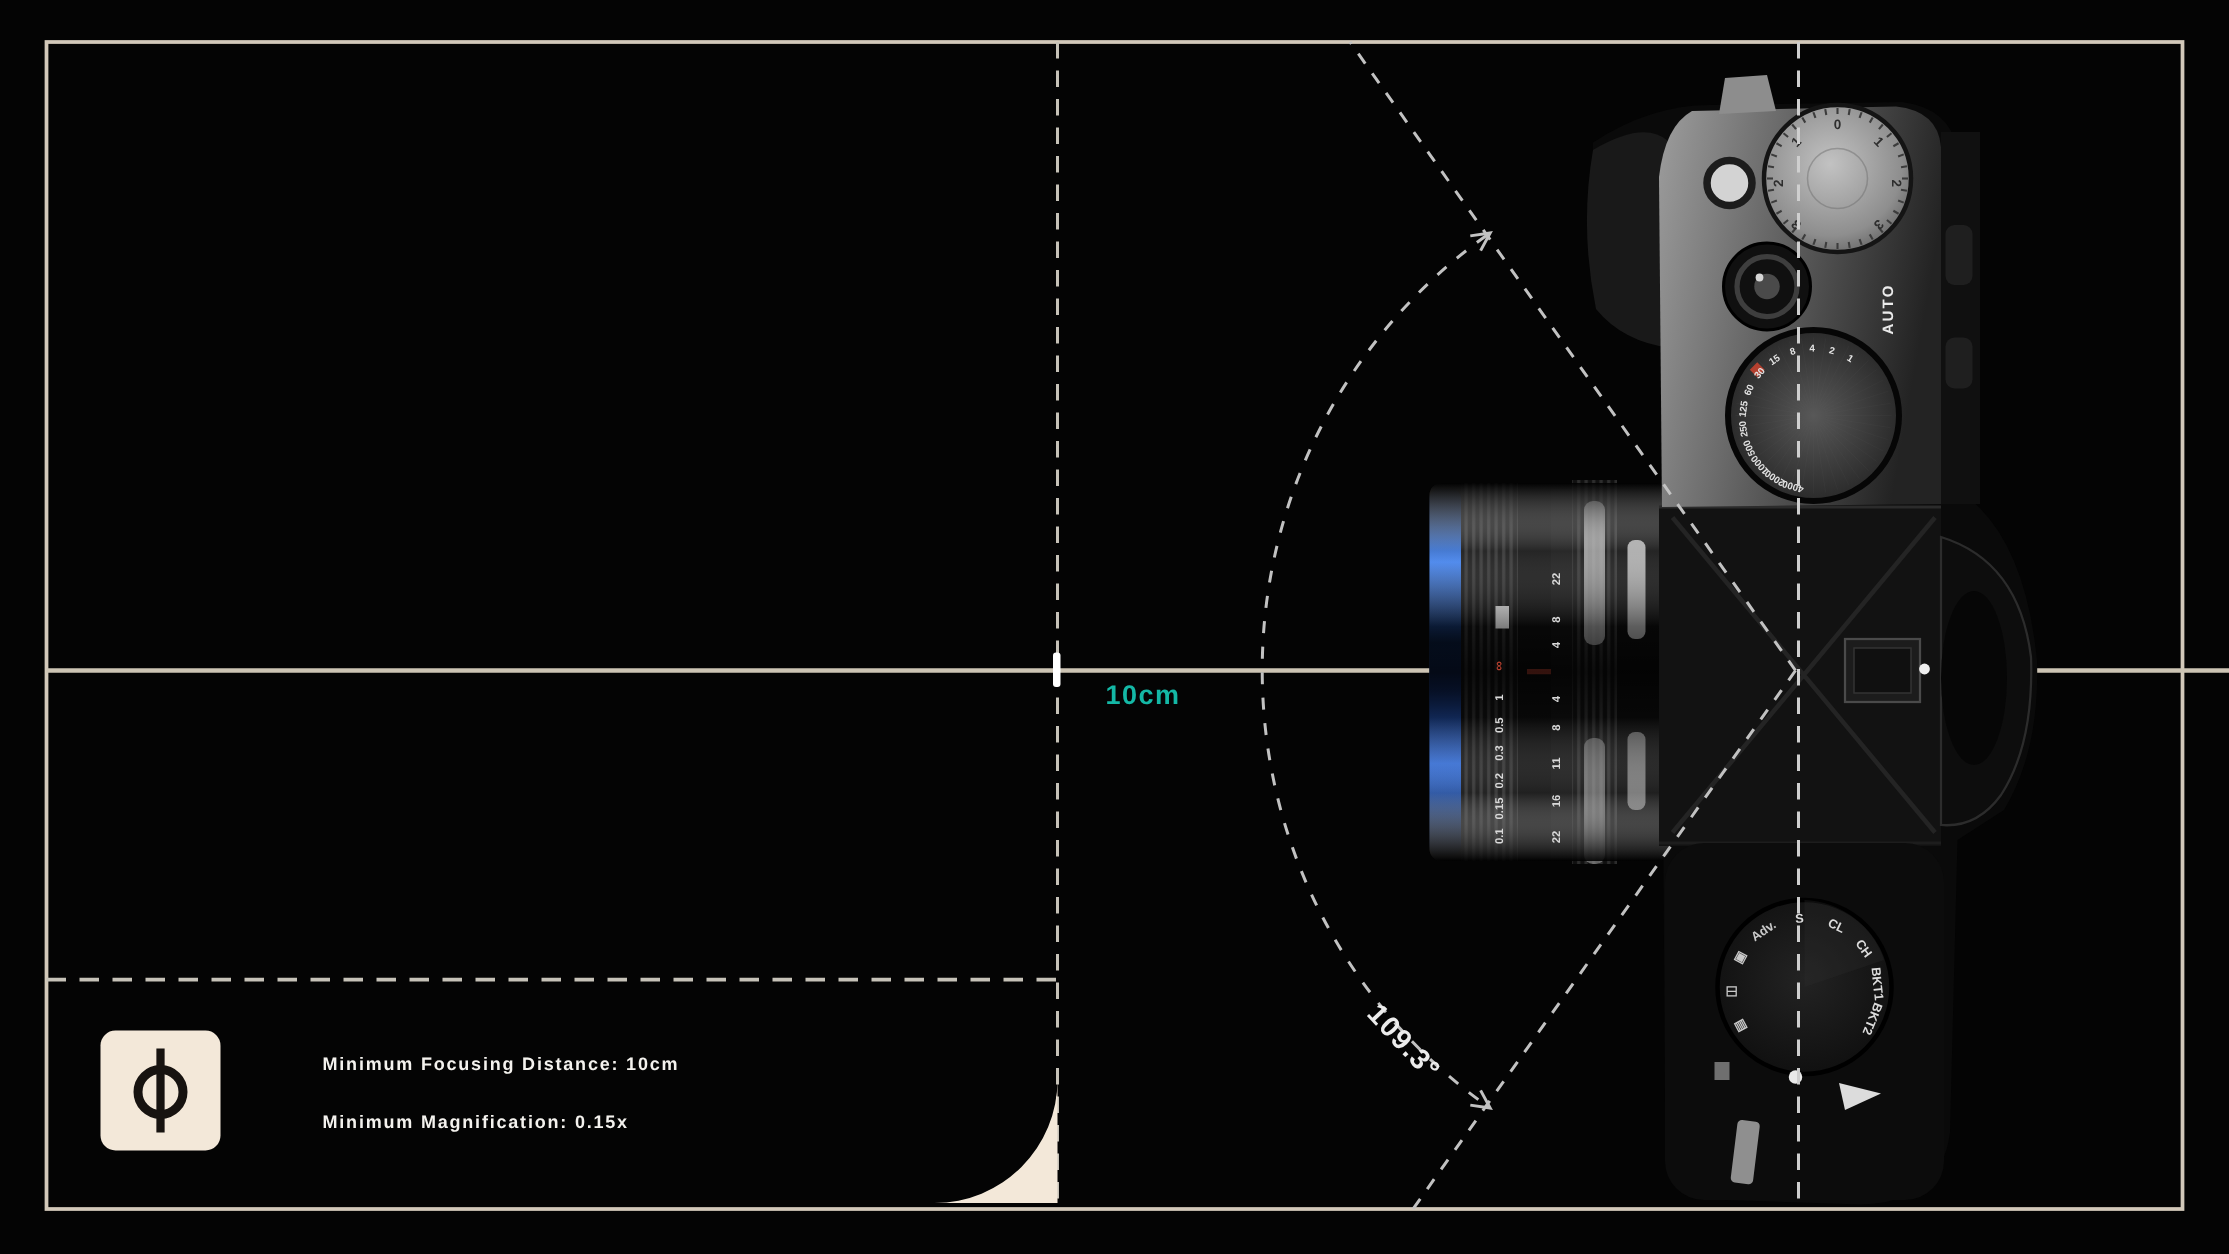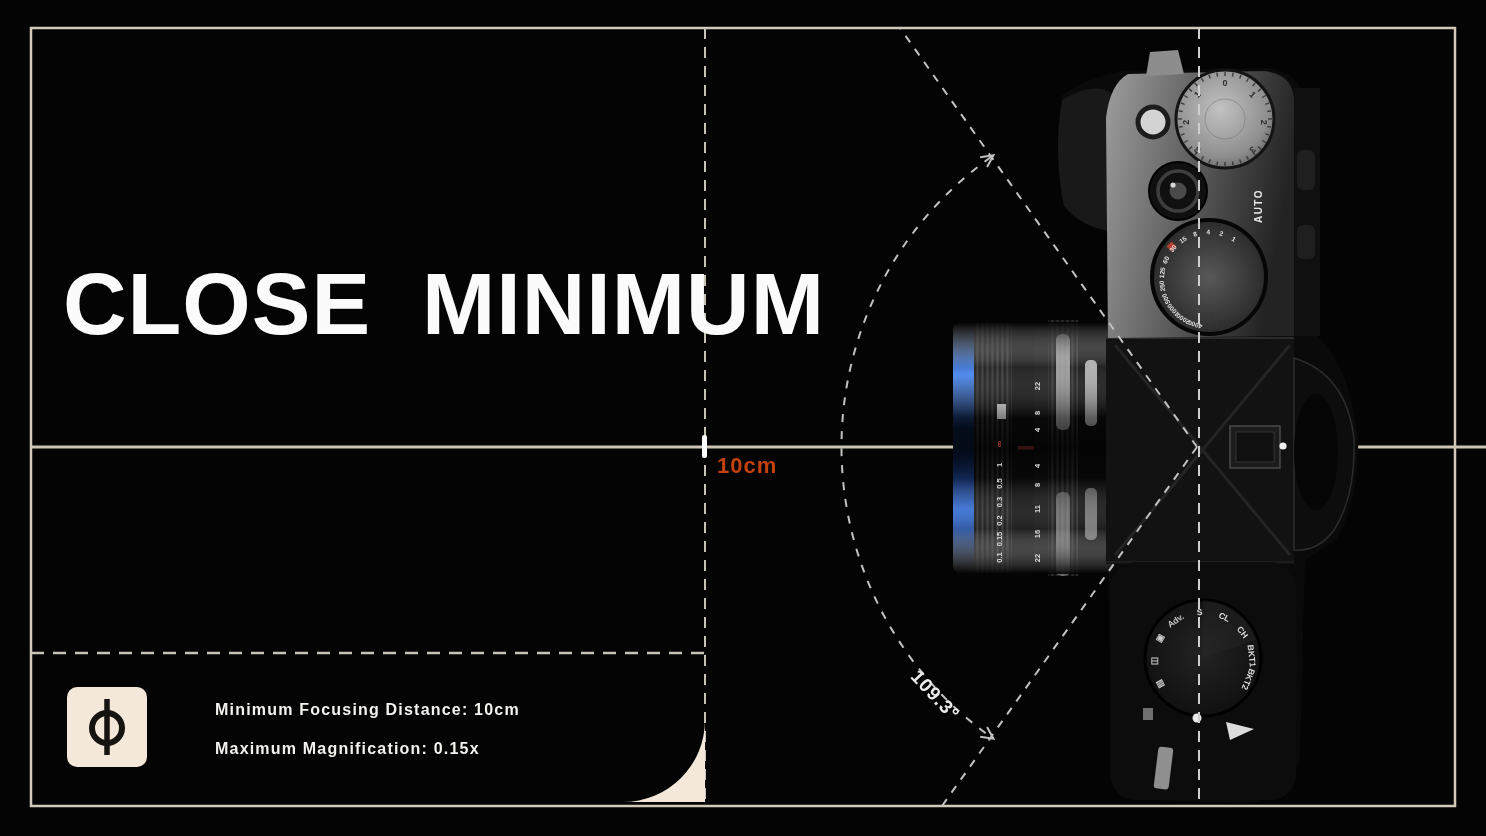--- a/index.html
+++ b/index.html
@@ -1,26 +1,26 @@
 <!DOCTYPE html>
 <html><head>
 <meta charset="utf-8">
 <style>
   html,body{margin:0;padding:0;background:#000;}
   .stage{position:relative;width:1486px;height:836px;background:#040404;overflow:hidden;
          font-family:"Liberation Sans",sans-serif;}
   .stage svg{position:absolute;left:0;top:0;}
   .title{position:absolute;left:63px;top:44px;color:#fbfbfb;font-weight:700;
          font-size:88px;line-height:104px;letter-spacing:1px;white-space:pre;}
-  .distance-label{position:absolute;left:717px;top:453px;color:#c2410c;font-weight:700;
-         font-size:22px;letter-spacing:1px;}
+  .distance-label{position:absolute;left:737px;top:453px;color:#14b8a6;font-weight:700;
+         font-size:18px;letter-spacing:1px;}
   .angle-label{position:absolute;left:895px;top:706px;width:120px;color:#ececec;font-weight:700;
          font-size:19px;letter-spacing:1px;transform:rotate(47deg);}
   .specs{position:absolute;left:215px;top:690px;color:#f4f2ee;font-weight:700;
-         font-size:16px;line-height:39px;letter-spacing:1.2px;}
+         font-size:12px;line-height:39px;letter-spacing:1.2px;}
   .fp-icon{position:absolute;left:67px;top:687px;width:80px;height:80px;background:#f3e8d9;
          border-radius:10px;}
   .fp-icon svg{position:absolute;left:0;top:0;}
 </style>
 </head>
 <body>
 
 <div class="stage">
 
   <svg width="1486" height="836" viewBox="0 0 1486 836">
@@ -295,30 +295,29 @@
   <svg width="1486" height="836" viewBox="0 0 1486 836">
     <line x1="1199" y1="28" x2="1199" y2="806" stroke="#cfcfcf" stroke-width="2" stroke-dasharray="11 8"></line>
     <line x1="1197" y1="447" x2="900" y2="28" stroke="#c2c2c2" stroke-width="2" stroke-dasharray="8 8"></line>
     <line x1="1197" y1="447" x2="942" y2="806" stroke="#c2c2c2" stroke-width="2" stroke-dasharray="8 8"></line>
     <path d="M991,157 A356,356 0 0 0 991,737" fill="none" stroke="#c2c2c2" stroke-width="2" stroke-dasharray="8 9"></path>
     <path d="M-9,-6 L3,0 L-9,6" transform="translate(991,157) rotate(-35)" fill="none" stroke="#c2c2c2" stroke-width="2"></path>
     <path d="M-9,-6 L3,0 L-9,6" transform="translate(991,737) rotate(35)" fill="none" stroke="#c2c2c2" stroke-width="2"></path>
   </svg>
 
   <div class="title">
-    <div>CLOSE  MINIMUM</div>
   </div>
 
   <div class="distance-label">10cm</div>
   <div class="angle-label">109.3°</div>
 
   <div class="fp-icon">
     <svg width="80" height="80" viewBox="0 0 80 80">
       <line x1="40" y1="12" x2="40" y2="68" stroke="#171310" stroke-width="5.5"></line>
       <circle cx="40" cy="41" r="15" fill="none" stroke="#171310" stroke-width="6"></circle>
     </svg>
   </div>
 
   <div class="specs">
     <div>Minimum Focusing Distance: 10cm</div>
-    <div>Maximum Magnification: 0.15x</div>
+    <div>Minimum Magnification: 0.15x</div>
   </div>
 </div>
 
 </body></html>

